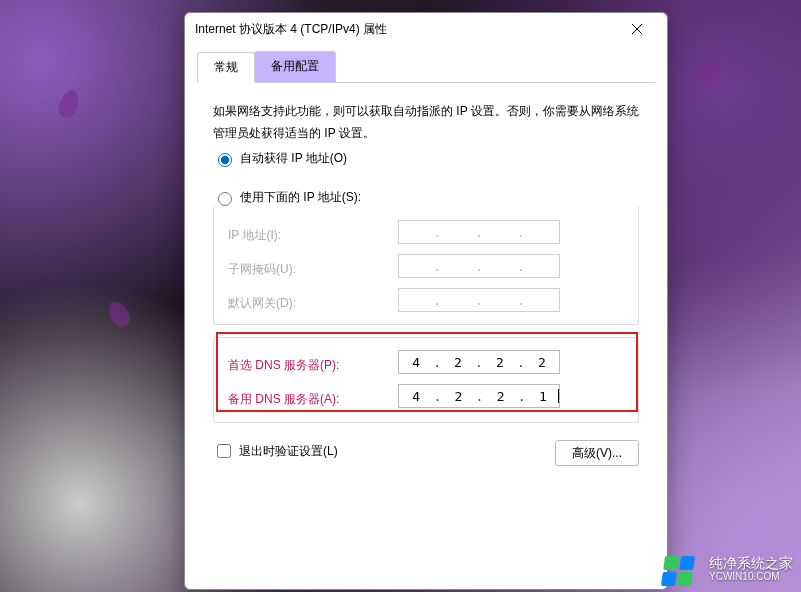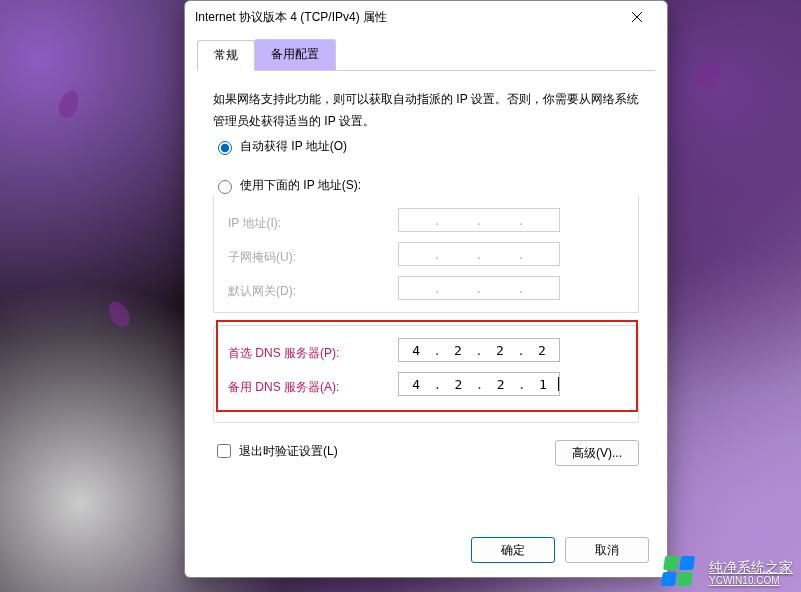--- a/index.html
+++ b/index.html
@@ -29,21 +29,21 @@
     position: absolute;
     width: 18px; height: 28px;
     background: #7a2d8f;
     border-radius: 50% 50% 50% 50% / 60% 60% 40% 40%;
     opacity: 0.6;
     transform: rotate(20deg);
   }
   .dialog {
     position: absolute;
     left: 184px;
-    top: 0px;
+    top: 12px;
     width: 484px;
     height: 578px;
     background: #ffffff;
     border: 1px solid #888;
     border-radius: 6px;
     box-shadow: 0 8px 24px rgba(0,0,0,0.35);
     display: flex;
     flex-direction: column;
     box-sizing: border-box;
   }
@@ -176,26 +176,25 @@
     display: flex;
     justify-content: flex-end;
     gap: 10px;
     padding: 12px 18px 14px 18px;
   }
   .watermark {
     position: absolute;
     right: 8px;
     bottom: 6px;
     display: flex;
-    align-items: flex-end;
+    align-items: flex-start;
     gap: 16px;
     color: #fff;
     text-shadow: 0 1px 2px rgba(0,0,0,0.6);
     font-size: 14px;
-    text-decoration: underline;
   }
   .wm-logo {
     width: 30px; height: 30px;
     display: grid;
     grid-template-columns: 1fr 1fr;
     grid-template-rows: 1fr 1fr;
     gap: 2px;
     transform: skewX(-8deg);
   }
   .wm-logo div { border-radius: 2px; }
@@ -297,21 +296,21 @@
           <span class="ip-input">
             <span class="oct">4</span>
               <span class="dot">.</span>
             <span class="oct">2</span>
               <span class="dot">.</span>
             <span class="oct">2</span>
               <span class="dot">.</span>
             <span class="oct">2</span>
           </span>
         </div>
-        <div class="field-row" style="margin-bottom:14px">
+        <div class="field-row" style="margin-bottom:2px">
           <span class="label">备用 DNS 服务器(A):</span>
           <span class="ip-input">
             <span class="oct">4</span>
               <span class="dot">.</span>
             <span class="oct">2</span>
               <span class="dot">.</span>
             <span class="oct">2</span>
               <span class="dot">.</span>
             <span class="oct">1</span>
               <span class="cursor-caret"></span>
@@ -323,24 +322,20 @@
     <div class="footer-row">
       <div class="check-row">
         <input type="checkbox" style="">
         <span>退出时验证设置(L)</span>
       </div>
       <div class="spacer"></div>
       <button class="btn">高级(V)...</button>
     </div>
   </div>
 
-  <div class="dlg-buttons">
-    <button class="btn primary">确定</button>
-    <button class="btn">取消</button>
-  </div>
 </div>
 
 <div class="watermark">
   <div class="wm-logo">
     <div></div>
       <div></div>
       <div></div>
       <div></div>
   </div>
   <div class="wm-text">

